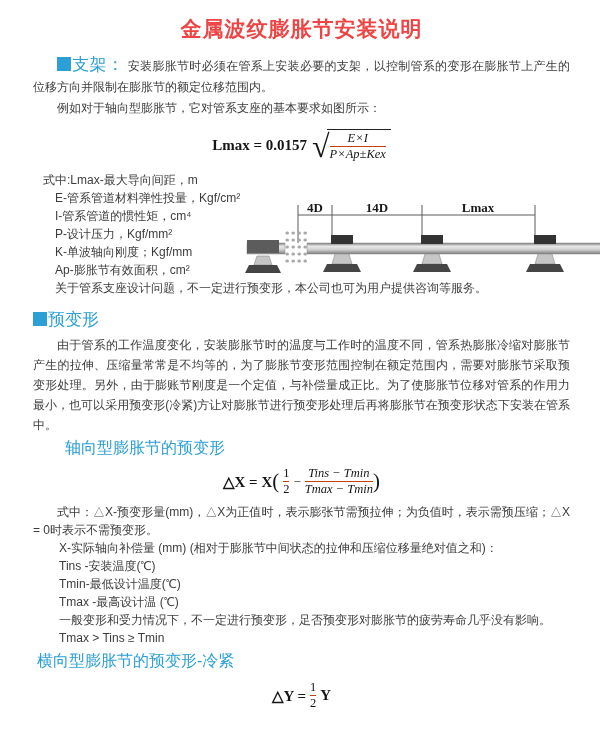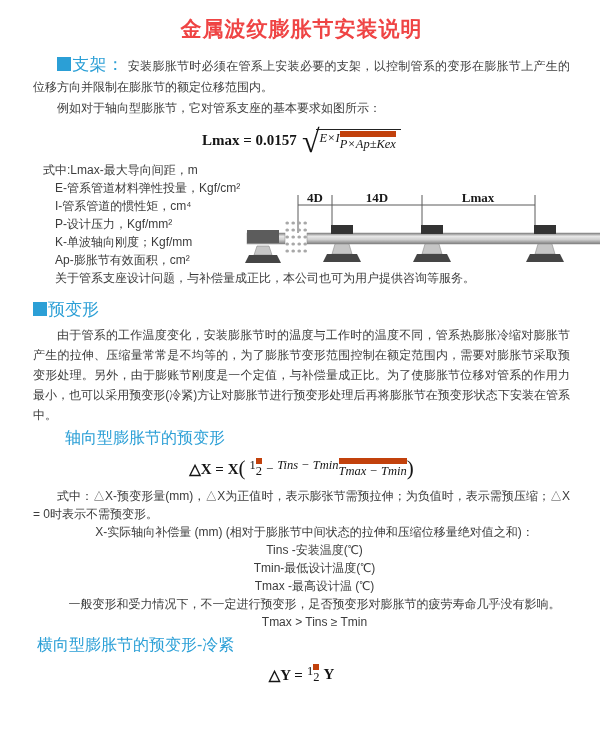--- a/index.html
+++ b/index.html
@@ -38,39 +38,39 @@
 
   
   .formula {
     text-align: center; font-family: "Liberation Serif", serif;
     color: #151515;
   }
   .f-bold { font-weight: bold; font-size: 15px; vertical-align: middle; }
   .f-italic { font-style: italic; }
   .sqrt { font-size: 32px; font-weight: normal; vertical-align: middle; margin-left: 5px; margin-right: -3px; line-height: 0; }
   .radicand { display: inline-block; border-top: 1.5px solid #222; padding: 1px 5px 0 3px; vertical-align: middle; }
-  .frac { display: inline-flex; text-align: center; font-size: 12.5px; line-height: 15px; vertical-align: middle; }
-  .frac .den { border-top: 6px solid #c2410c; }
+  .frac { display: inline-flex; flex-direction: column; text-align: center; font-size: 12.5px; line-height: 15px; vertical-align: middle; }
+  .frac .den { border-top: 1px solid #c2410c; }
   .formula-lmax { margin: 10px 0 5px; }
   .formula-dx { margin: 7px 0 6px; font-size: 13px; }
   .formula-dy { margin: 8px 0 6px; font-size: 13px; }
   .paren { font-size: 21px; vertical-align: middle; font-weight: normal; }
   .f-mid { vertical-align: middle; }
   .formula .gap { display: inline-block; width: 4px; }
 
   
   .vars-wrap { position: relative; margin-top: 9px; min-height: 128px; }
   .var-line { line-height: 18px; white-space: nowrap; }
   .var-line.lead { padding-left: 10px; }
   .var-line.sub { padding-left: 22px; }
   .diagram { position: absolute; left: 212px; top: 22px; }
 
   
   .note-para { line-height: 18px; text-align: justify; }
-  .note-line { line-height: 18px; padding-left: 26px; white-space: nowrap; text-align: center; }
+  .note-line { line-height: 18px; padding-left: 26px; white-space: nowrap; }
 </style>
 </head>
 <body>
 
 <div class="page">
 
   <h1 class="doc-title">金属波纹膨胀节安装说明</h1>
 
   <p class="para indent"><span class="inline-heading"><span class="sq"></span><span>支架：</span></span> <span>安装膨胀节时必须在管系上安装必要的支架，以控制管系的变形在膨胀节上产生的位移方向并限制在膨胀节的额定位移范围内。</span></p>
 
@@ -83,21 +83,21 @@
         </span></span>
   </div>
 
   <div class="vars-wrap">
     <div class="var-line lead">式中:Lmax-最大导向间距，m</div>
     <div class="var-line sub">E-管系管道材料弹性投量，Kgf/cm²</div>
     <div class="var-line sub">I-管系管道的惯性矩，cm⁴</div>
     <div class="var-line sub">P-设计压力，Kgf/mm²</div>
     <div class="var-line sub">K-单波轴向刚度；Kgf/mm</div>
     <div class="var-line sub">Ap-膨胀节有效面积，cm²</div>
-    <div class="var-line sub">关于管系支座设计问题，与补偿量成正比，本公司也可为用户提供咨询等服务。</div>
+    <div class="var-line sub">关于管系支座设计问题，不一定进行预变形，本公司也可为用户提供咨询等服务。</div>
 
     <svg class="diagram" width="358" height="102" viewBox="0 0 358 102">
       <defs>
         <linearGradient id="pipeGrad" x1="0" y1="0" x2="0" y2="1">
           <stop offset="0" stop-color="#7f7f7f"></stop>
           <stop offset="0.3" stop-color="#e8e8e8"></stop>
           <stop offset="0.6" stop-color="#cfcfcf"></stop>
           <stop offset="1" stop-color="#7d7d7d"></stop>
         </linearGradient>
         <g id="supportShape">

